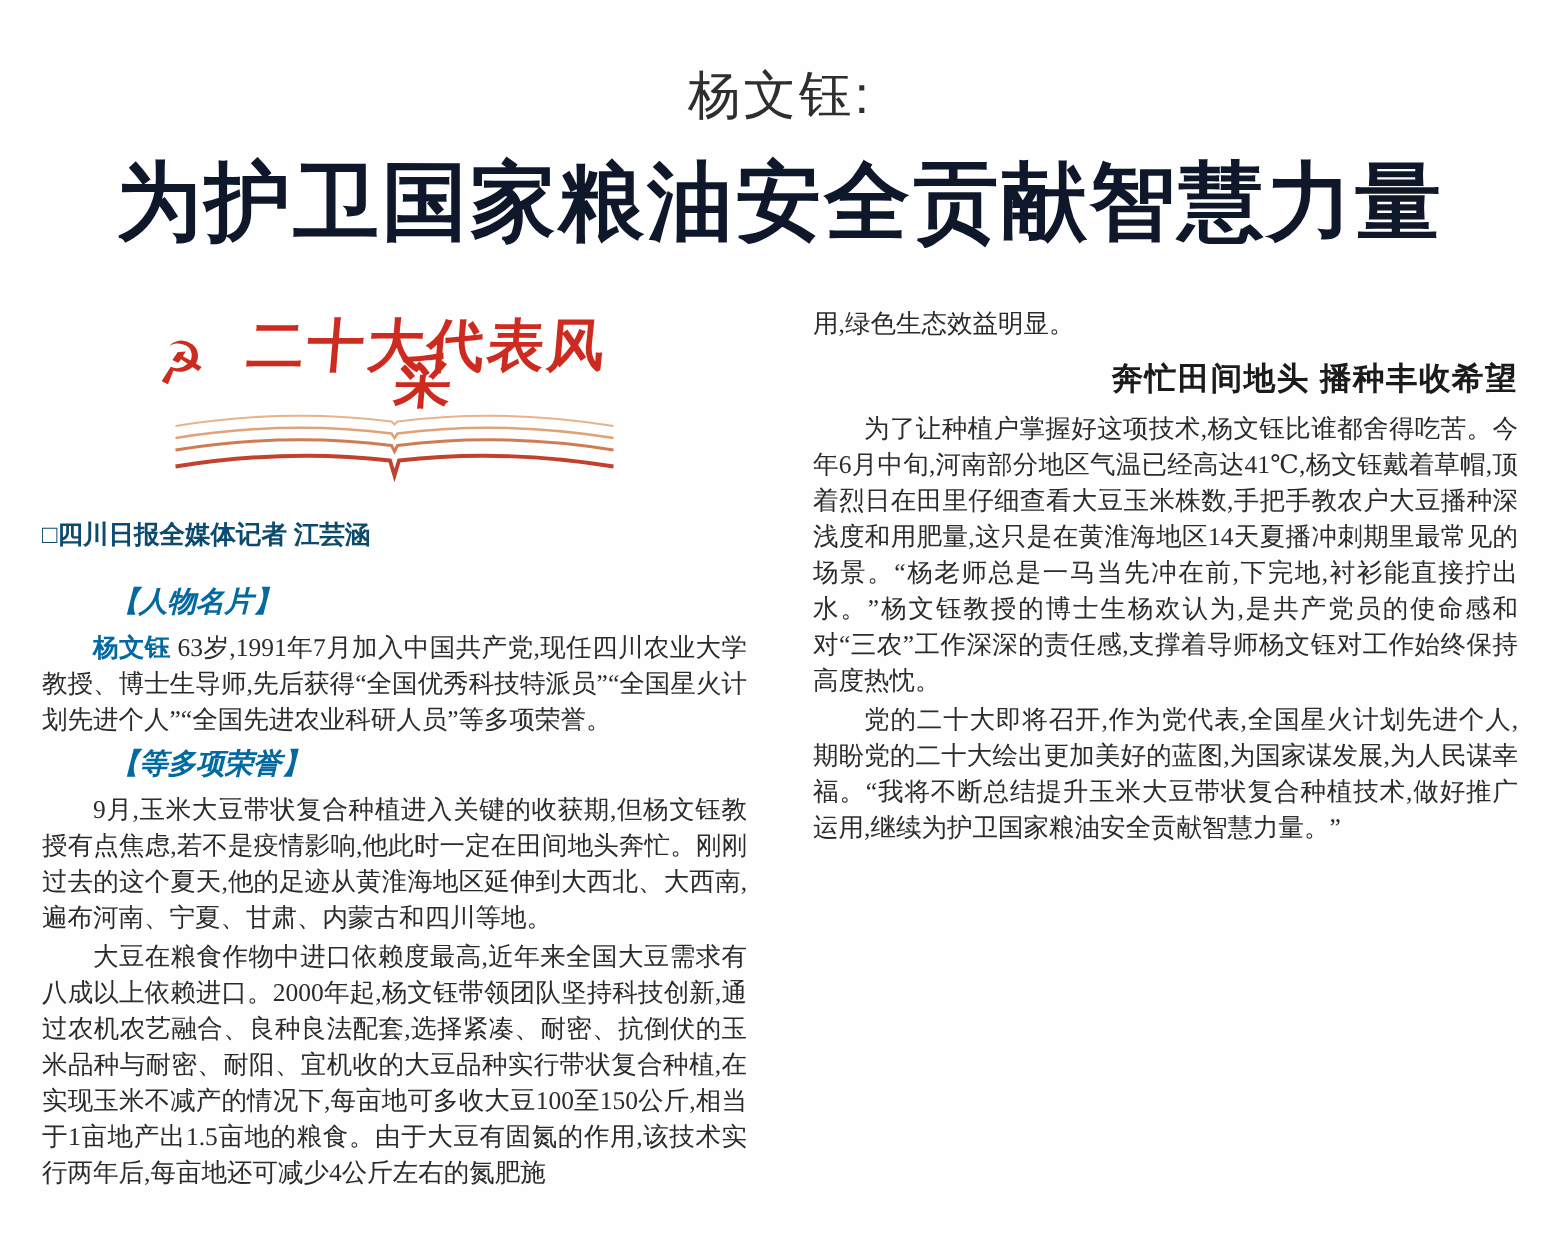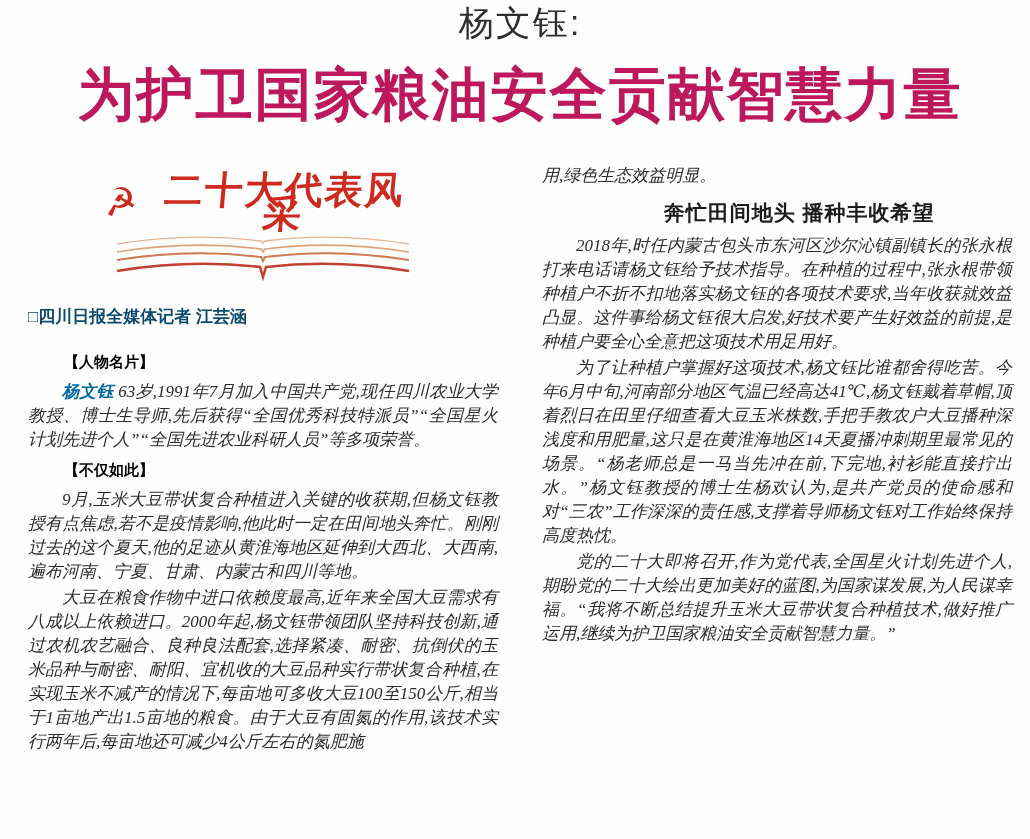--- a/index.html
+++ b/index.html
@@ -1,28 +1,28 @@
 <!DOCTYPE html>
 <html><head>
 <meta charset="utf-8">
 <style>
   html,body{margin:0;padding:0;background:#ffffff;}
   .page{
     width:1030px;height:839px;background:#fefefe;position:relative;
     font-family:"Liberation Serif","DejaVu Serif",serif;color:#2b2b2b;
     overflow:hidden;box-sizing:border-box;padding:0 18px 0 28px;
   }
-  .header{text-align:center;}
+  .header{text-align:center;padding-top:40px;}
   .kicker{
     font-family:"Liberation Sans","DejaVu Sans",sans-serif;
     font-size:35px;color:#2e2e2e;letter-spacing:2px;font-weight:500;
   }
   .headline{
     font-family:"Liberation Sans","DejaVu Sans",sans-serif;
-    font-weight:900;font-size:57px;color:#be185d;letter-spacing:2px;
+    font-weight:900;font-size:57px;color:#0f172a;letter-spacing:2px;
     margin-top:10px;white-space:nowrap;
   }
   .columns{display:flex;gap:44px;margin-top:30px;}
   .col{flex:1;min-width:0;text-align:justify;font-size:17px;line-height:24px;}
   .logo-block{width:320px;margin:14px auto 6px;text-align:center;}
   .logo-row{display:flex;align-items:center;justify-content:center;gap:8px;}
   .logo-emblem{
     font-family:"DejaVu Sans",sans-serif;font-size:38px;line-height:1;
     color:#ce2b20;transform:rotate(-8deg);
   }
@@ -32,29 +32,29 @@
     letter-spacing:2px;transform:skewX(-5deg);
   }
   .logo-book{display:block;margin:4px auto 0;}
   .byline{
     font-family:"Liberation Sans","DejaVu Sans",sans-serif;
     font-weight:bold;font-size:17px;line-height:22px;
     margin:22px 0 22px 0;text-align:left;color:#0c4a6e;
   }
   .red-label{
     font-family:"Liberation Sans","DejaVu Sans",sans-serif;
-    color:#000000;font-weight:bold;font-size:15px;line-height:24px;
-    margin:6px 0 6px 0;text-indent:2.4em;text-align:left;
+    color:#0369a1;font-weight:bold;font-size:19px;line-height:24px;
+    margin:6px 0 6px 0;text-indent:2.4em;text-align:left;font-style:italic;
   }
-  .para{margin:0 0 2px 0;text-indent:2em;font-style:italic;}
+  .para{margin:0 0 2px 0;text-indent:2em;}
   .para.noindent{text-indent:0;}
   .subhead{
     font-family:"Liberation Sans","DejaVu Sans",sans-serif;
     font-weight:bold;font-size:21px;line-height:26px;color:#1b1b1b;
-    margin:12px 0 8px 0;text-indent:2.1em;text-align:center;letter-spacing:1px;
+    margin:12px 0 8px 0;text-indent:2.1em;text-align:right;letter-spacing:1px;
   }
   .profile-name{font-weight:bold;color:#0369a1;}
 </style>
 </head>
 <body>
 
 <div class="page">
 
   <div class="header">
     <div class="kicker">杨文钰:</div>
@@ -77,37 +77,36 @@
           <path d="M4,41 Q78,29 147,37 L150,47 L153,37 Q222,29 296,41" fill="none" stroke-width="2.6" stroke="#c2402e"></path>
         </svg>
       </div>
 
       <div class="byline">□四川日报全媒体记者 江芸涵</div>
 
       <div class="red-label">【人物名片】</div>
 
       <p class="para"><span class="profile-name">杨文钰</span><span> 63岁,1991年7月加入中国共产党,现任四川农业大学教授、博士生导师,先后获得“全国优秀科技特派员”“全国星火计划先进个人”“全国先进农业科研人员”等多项荣誉。</span></p>
 
-      <div class="red-label">【不仅如此】</div>
+      <div class="red-label">【等多项荣誉】</div>
 
       <p class="para">9月,玉米大豆带状复合种植进入关键的收获期,但杨文钰教授有点焦虑,若不是疫情影响,他此时一定在田间地头奔忙。刚刚过去的这个夏天,他的足迹从黄淮海地区延伸到大西北、大西南,遍布河南、宁夏、甘肃、内蒙古和四川等地。</p>
 
 
       <p class="para">大豆在粮食作物中进口依赖度最高,近年来全国大豆需求有八成以上依赖进口。2000年起,杨文钰带领团队坚持科技创新,通过农机农艺融合、良种良法配套,选择紧凑、耐密、抗倒伏的玉米品种与耐密、耐阳、宜机收的大豆品种实行带状复合种植,在实现玉米不减产的情况下,每亩地可多收大豆100至150公斤,相当于1亩地产出1.5亩地的粮食。由于大豆有固氮的作用,该技术实行两年后,每亩地还可减少4公斤左右的氮肥施</p>
 
     </div>
 
     <div class="col">
 
       <p class="para noindent">用,绿色生态效益明显。</p>
 
 
       <div class="subhead">奔忙田间地头 播种丰收希望</div>
 
-      <p class="para">2018年,时任内蒙古包头市东河区沙尔沁镇副镇长的张永根打来电话请杨文钰给予技术指导。在种植的过程中,张永根带领种植户不折不扣地落实杨文钰的各项技术要求,当年收获就效益凸显。这件事给杨文钰很大启发,好技术要产生好效益的前提,是种植户要全心全意把这项技术用足用好。</p>
 
       <p class="para">为了让种植户掌握好这项技术,杨文钰比谁都舍得吃苦。今年6月中旬,河南部分地区气温已经高达41℃,杨文钰戴着草帽,顶着烈日在田里仔细查看大豆玉米株数,手把手教农户大豆播种深浅度和用肥量,这只是在黄淮海地区14天夏播冲刺期里最常见的场景。“杨老师总是一马当先冲在前,下完地,衬衫能直接拧出水。”杨文钰教授的博士生杨欢认为,是共产党员的使命感和对“三农”工作深深的责任感,支撑着导师杨文钰对工作始终保持高度热忱。</p>
 
       <p class="para">党的二十大即将召开,作为党代表,全国星火计划先进个人,期盼党的二十大绘出更加美好的蓝图,为国家谋发展,为人民谋幸福。“我将不断总结提升玉米大豆带状复合种植技术,做好推广运用,继续为护卫国家粮油安全贡献智慧力量。”</p>
 
     </div>
 
   </div>
 
 </div>

